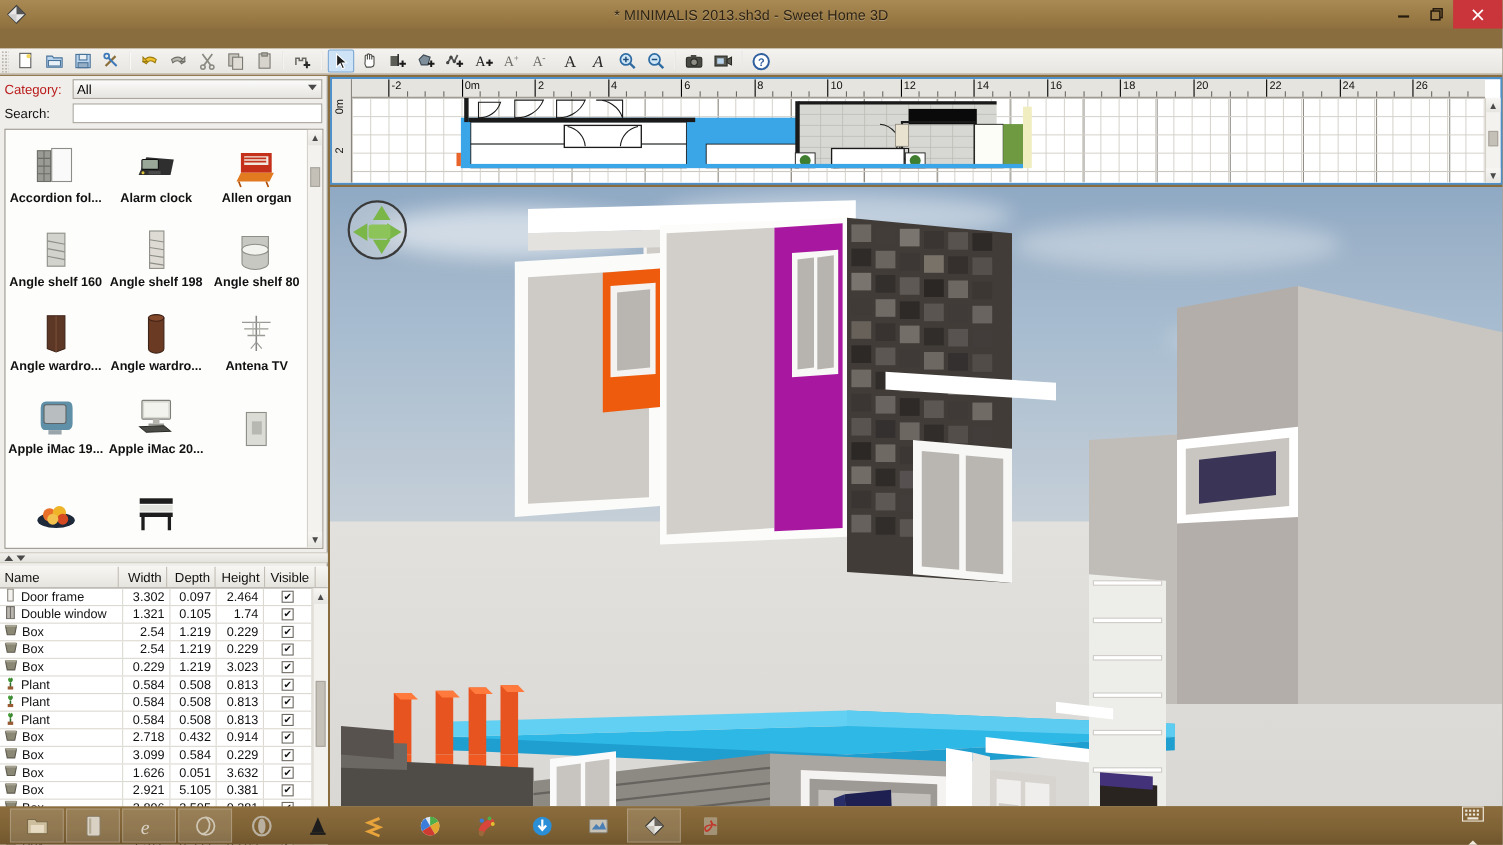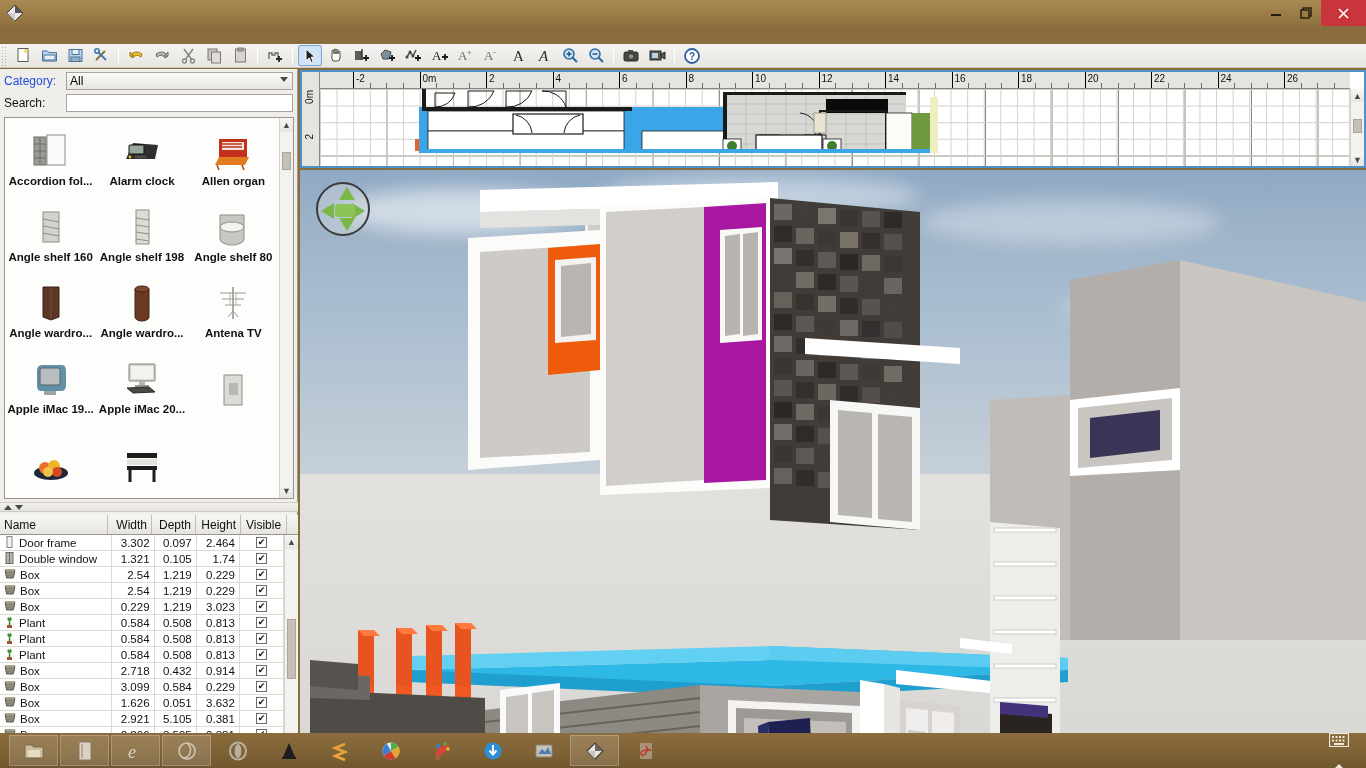--- a/index.html
+++ b/index.html
@@ -51,21 +51,21 @@
   .tbtn.sel{ background:#cfe3f7; border:1px solid #7aa7d4; border-radius:2px; }
   .tsep{ width:1px; height:17px; background:#bdb9b1; margin:0 4px;
          border-right:1px solid #fff; }
 
   
   .left{
     position:absolute; left:0; top:69px; width:298px; height:664px;
     background:#f0eeea; border-right:1px solid #9a958c;
   }
   .cat-row{ display:flex; align-items:center; height:22px; padding:2px 4px 0 4px; }
-  .cat-row label{ width:62px; font-size:12px; color:#1d4ed8; }
+  .cat-row label{ width:62px; font-size:12px; color:#b91c1c; }
   .combo{
     flex:1; height:18px; background:linear-gradient(180deg,#fbfbfa,#e6e4df);
     border:1px solid #a9a59d; display:flex; align-items:center;
     padding:2px 3px; font-size:12px; position:relative;
   }
   .combo .arrow{ position:absolute; right:4px; top:4px; width:0;height:0;
     border-left:4px solid transparent;border-right:4px solid transparent;border-top:5px solid #4a4a4a;}
   .search-row{ display:flex; align-items:center; height:22px; padding:1px 4px 0 4px;}
   .search-row label{ width:62px; font-size:12px; color:#111; }
   .search-input{ flex:1; height:18px; background:#fff; border:1px solid #a9a59d; }
@@ -198,20 +198,21 @@
 <div class="app">
 
   <div class="titlebar">
     <div class="tb-icon">
       <svg width="26" height="26" viewBox="0 0 26 26">
         <polygon points="5,13 13,5 21,13 13,21" fill="#e8e8e8" stroke="#3a3a3a" stroke-width="1"></polygon>
         <polygon points="13,5 21,13 13,13" fill="#555"></polygon>
         <polygon points="5,13 13,13 13,21" fill="#cfcfcf"></polygon>
       </svg>
     </div>
+    <div class="tb-title">* MINIMALIS 2013.sh3d - Sweet Home 3D</div>
     <div class="winbtns">
       <div class="wbtn">
         <svg width="12" height="12">
             <rect x="1" y="7" width="10" height="2" fill="#241a0e"></rect>
           </svg>
       </div>
       <div class="wbtn">
         <svg width="12" height="12">
           <rect x="3" y="1" width="8" height="8" fill="none" stroke="#241a0e" stroke-width="1.4"></rect>
           <rect x="1" y="3" width="8" height="8" fill="#9b7c46" stroke="#241a0e" stroke-width="1.4"></rect>

